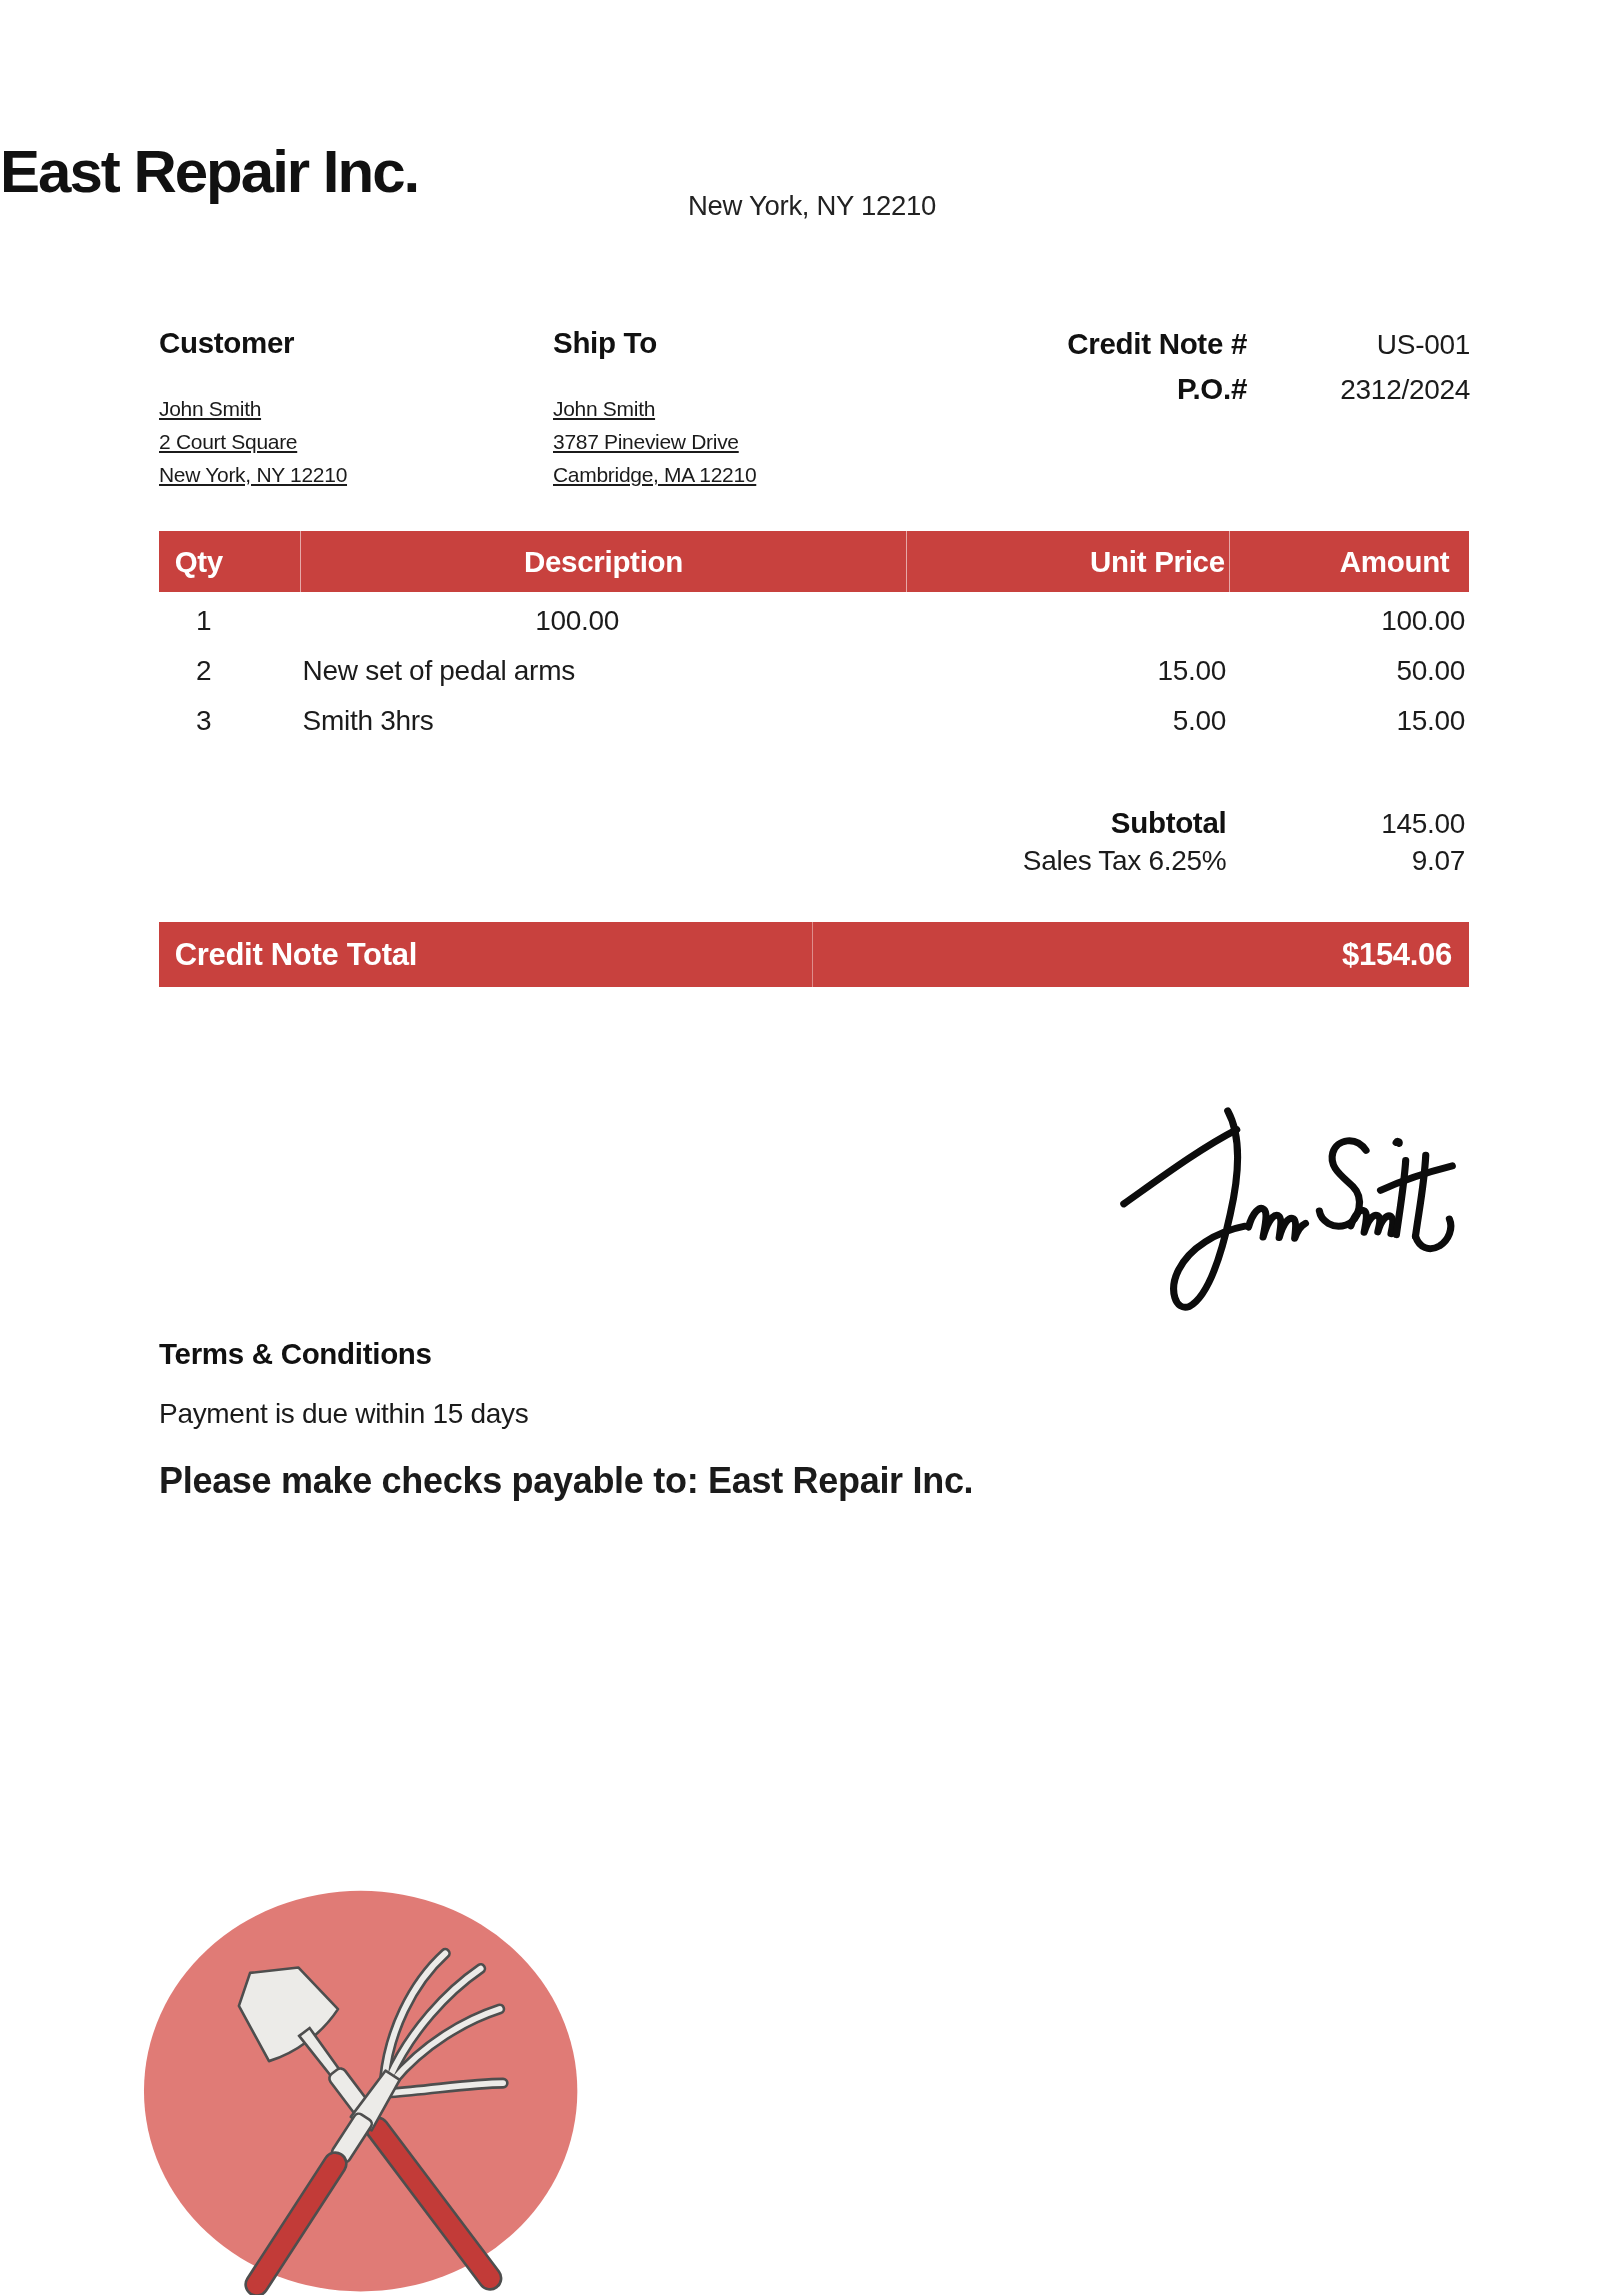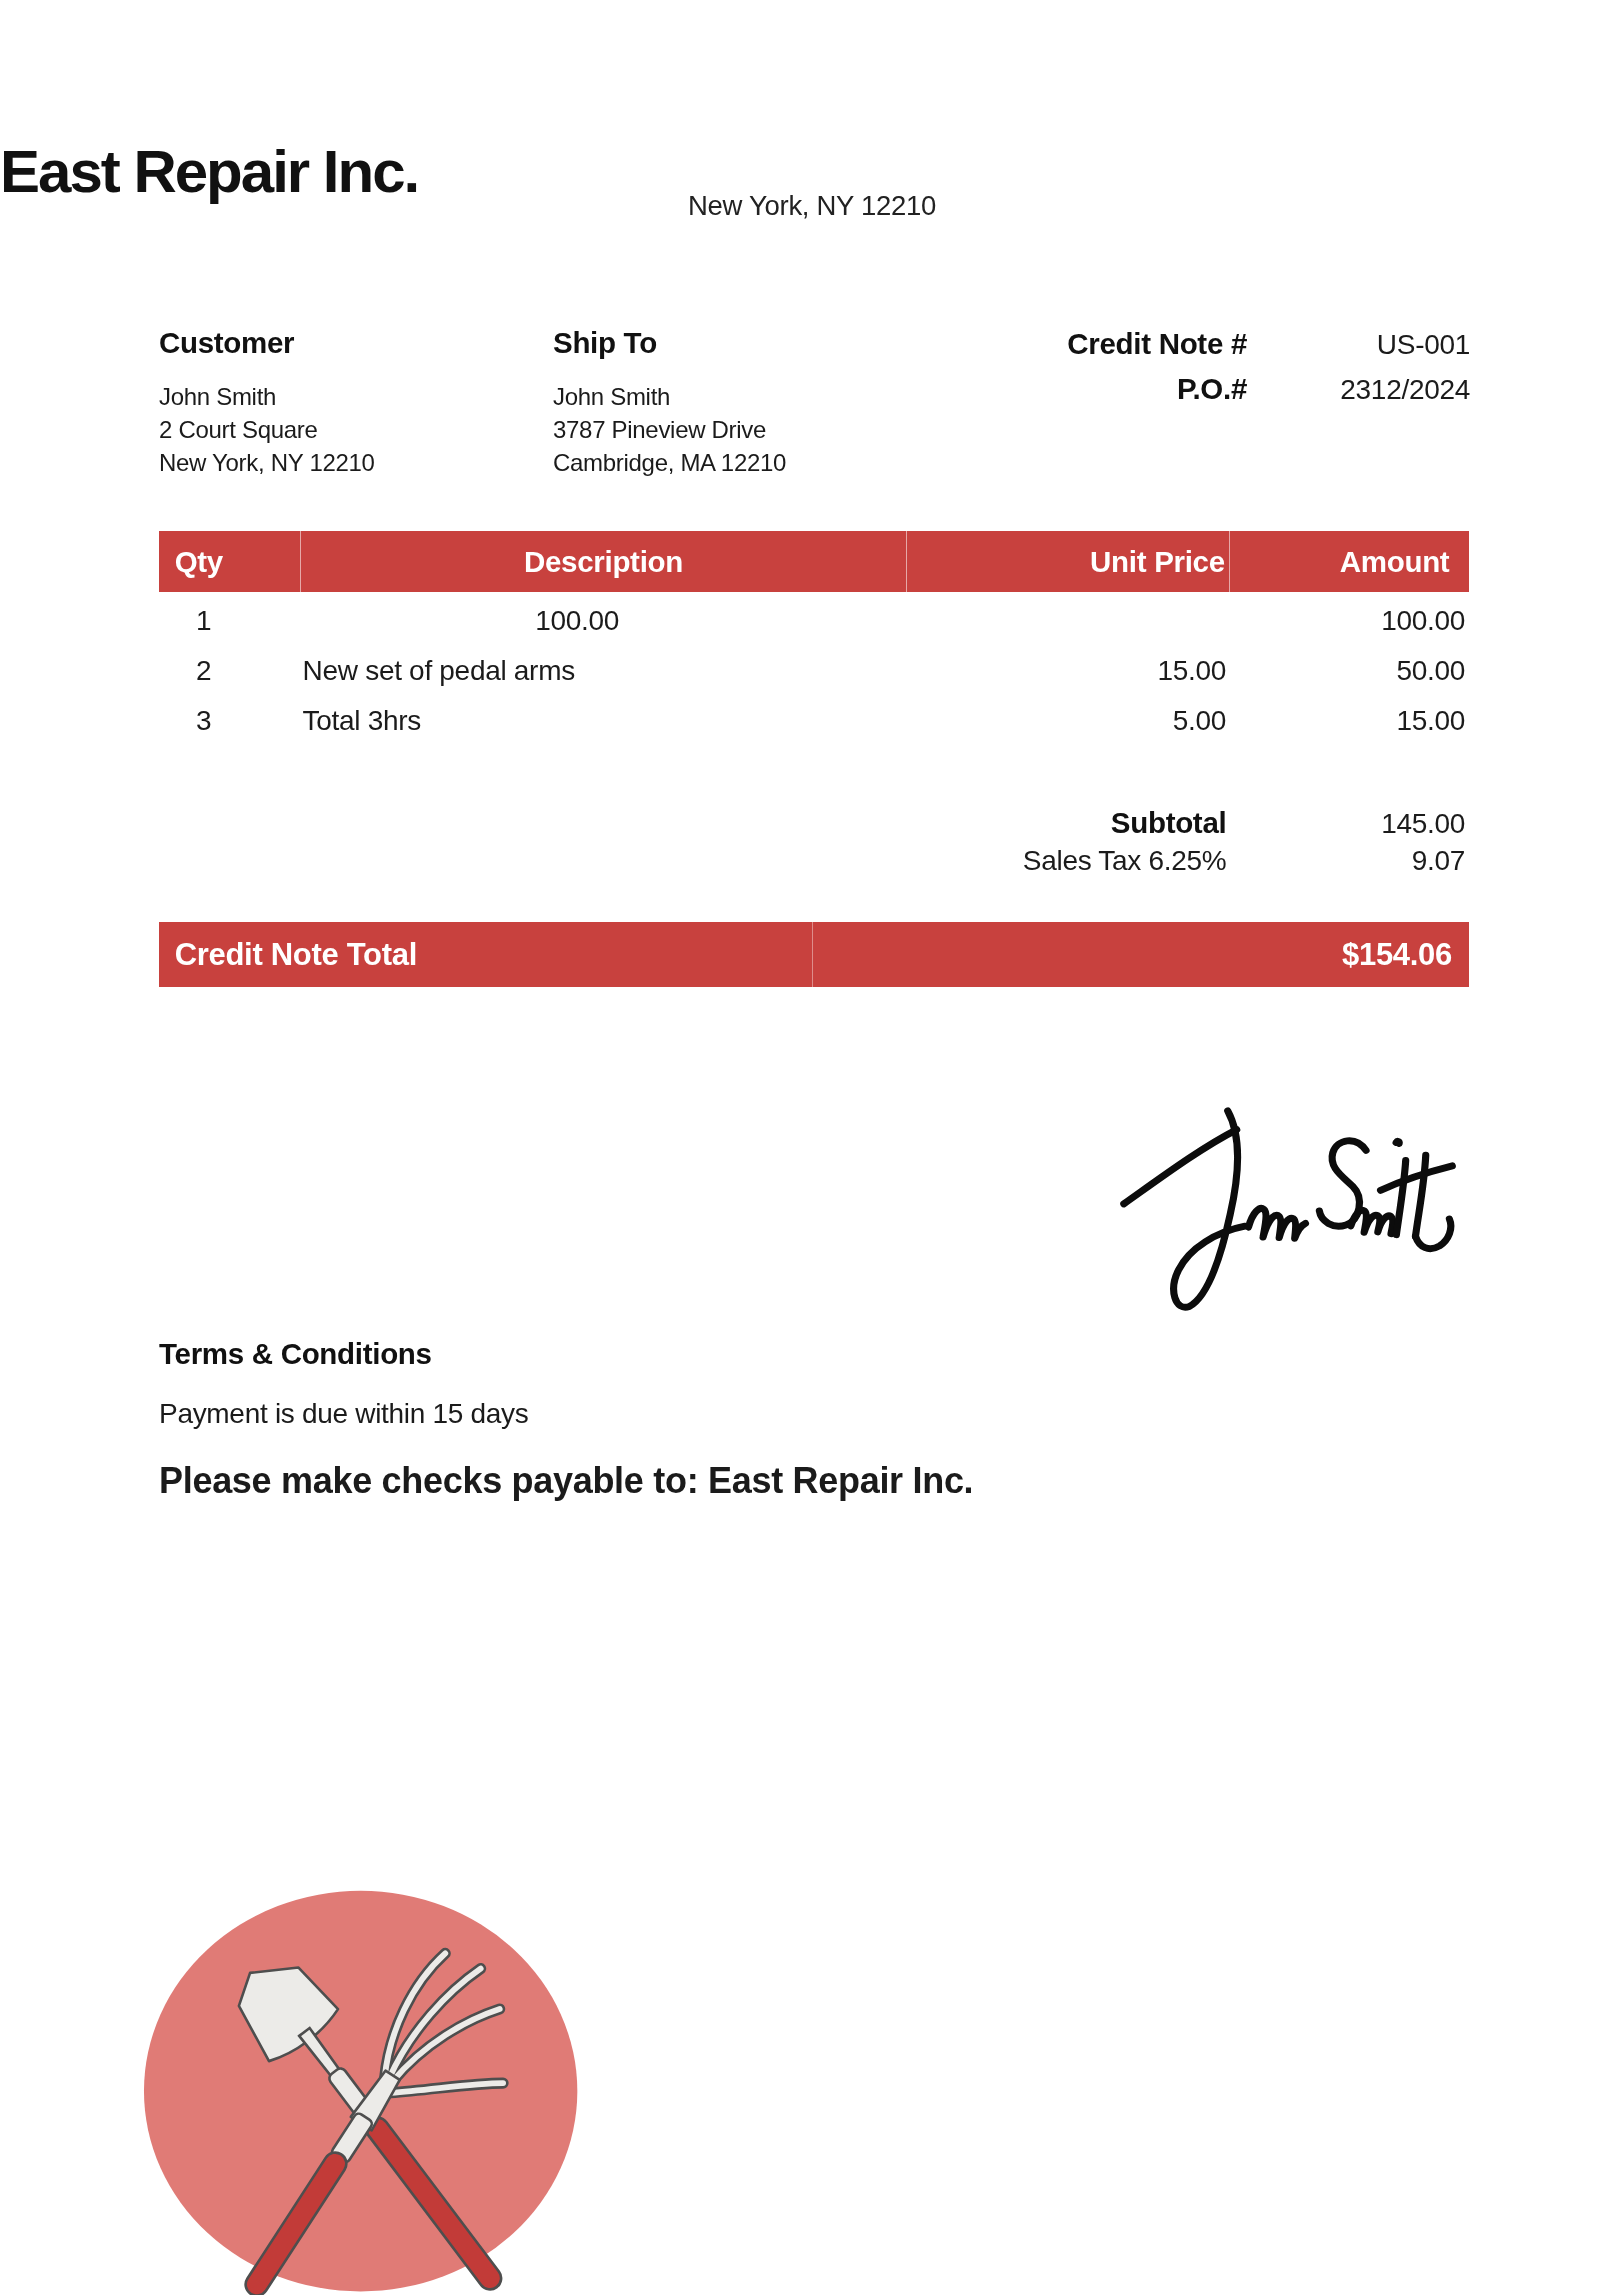--- a/index.html
+++ b/index.html
@@ -24,21 +24,21 @@
     text-align:center;
     font-size:27.5px;line-height:34px;color:#222222;
   }
   
   .party{position:absolute;top:326px;}
   .party-customer{left:159px;}
   .party-shipto{left:553px;}
   .party h2{
     margin:0;font-size:29.5px;font-weight:700;color:#111111;letter-spacing:-0.3px;
   }
-  .party .lines{margin-top:20px;font-size:24px;line-height:33px;}
+  .party .lines{margin-top:32px;font-size:21px;line-height:33px;text-decoration:underline;}
   .meta{position:absolute;top:327px;right:154px;}
   .meta-row{display:flex;justify-content:flex-end;align-items:baseline;height:45px;}
   .meta-label{font-size:29.5px;font-weight:700;text-align:right;color:#111111;}
   .meta-value{width:223px;text-align:right;font-size:28px;}
   
   .items-header{
     position:absolute;left:159px;top:531px;width:1310px;height:61px;
     background:#C8413E;color:#ffffff;
     display:flex;align-items:center;
     font-size:29.5px;font-weight:700;
@@ -136,21 +136,21 @@
       <span class="bc-amount">100.00</span>
     </div>
     <div class="item-row">
       <span class="bc-qty">2</span>
       <span class="bc-desc">New set of pedal arms</span>
       <span class="bc-price">15.00</span>
       <span class="bc-amount">50.00</span>
     </div>
     <div class="item-row">
       <span class="bc-qty">3</span>
-      <span class="bc-desc">Total 3hrs</span>
+      <span class="bc-desc">Smith 3hrs</span>
       <span class="bc-price">5.00</span>
       <span class="bc-amount">15.00</span>
     </div>
   </div>
 
   <div class="totals">
     <div class="totals-row">
       <span class="t-label bold">Subtotal</span>
       <span class="t-value">145.00</span>
     </div>

